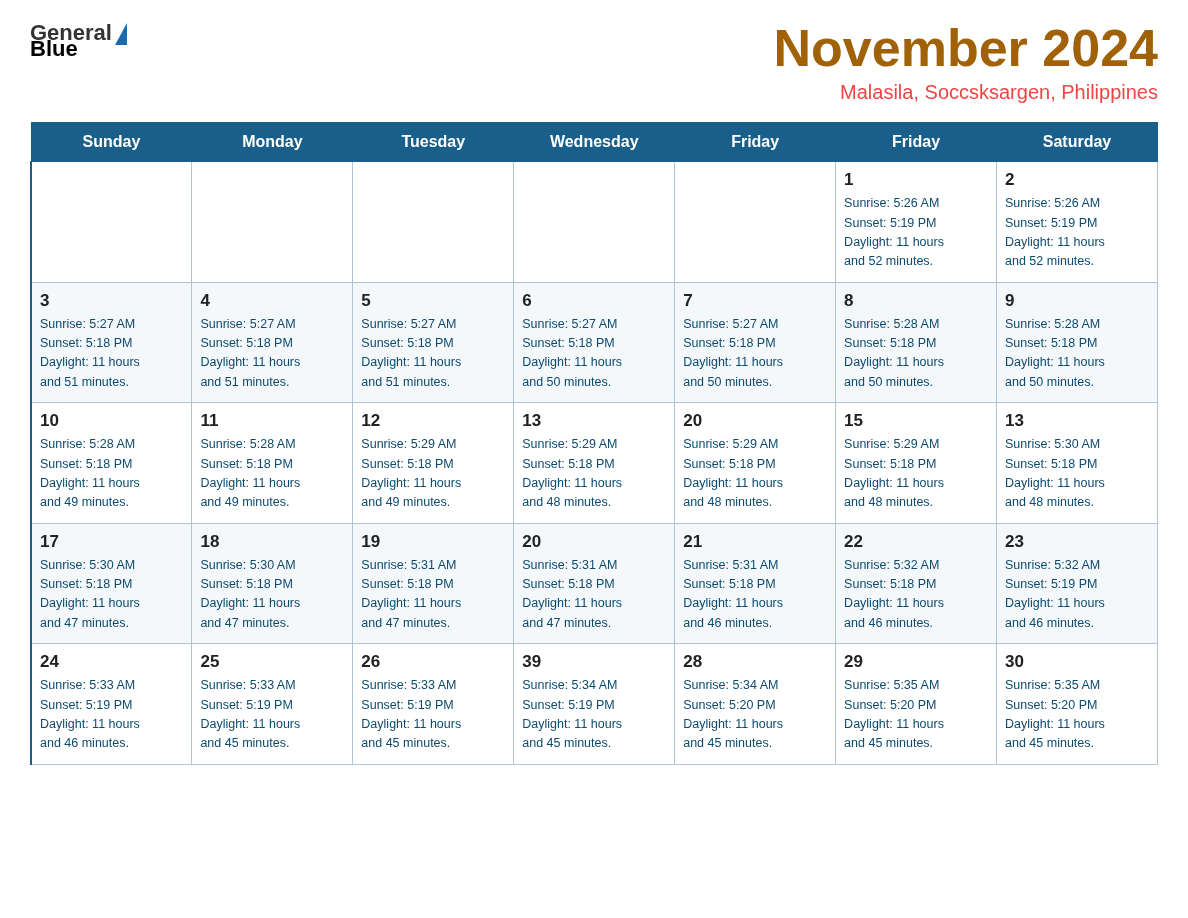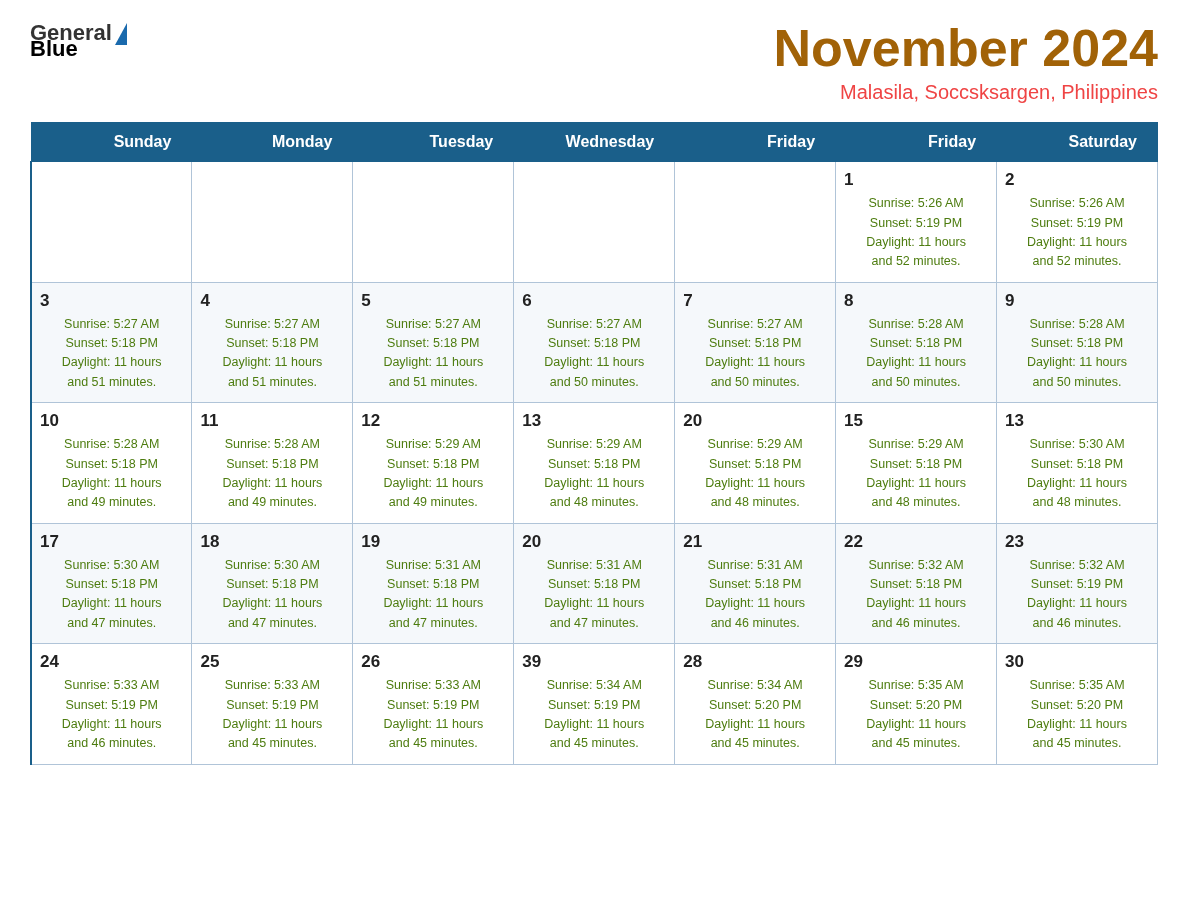--- a/index.html
+++ b/index.html
@@ -64,41 +64,40 @@
       width: 100%;
       border-collapse: collapse;
       table-layout: fixed;
     }
     thead th {
       background-color: #1a5f8a;
       color: #fff;
       font-size: 16px;
       font-weight: bold;
       padding: 10px 20px;
-      text-align: right;
+      text-align: center;
       border: 1px solid #1a5f8a;
     }
     tbody td {
       vertical-align: top;
       border: 1px solid #b0c4d8;
       padding: 8px 8px 10px 8px;
       height: 120px;
     }
     .day-num {
       font-size: 17px;
       font-weight: bold;
       color: #222;
       display: block;
       margin-bottom: 4px;
     }
     .day-info {
       font-size: 12.5px;
-      color: #4d7c0f;
+      color: #0c4a6e;
       line-height: 1.55;
-      text-align: center;
     }
     .empty-cell {
       background: #fff;
     }
     tr:nth-child(odd) td {
       background-color: #fff;
     }
     tr:nth-child(even) td {
       background-color: #f5f8fb;
     }

